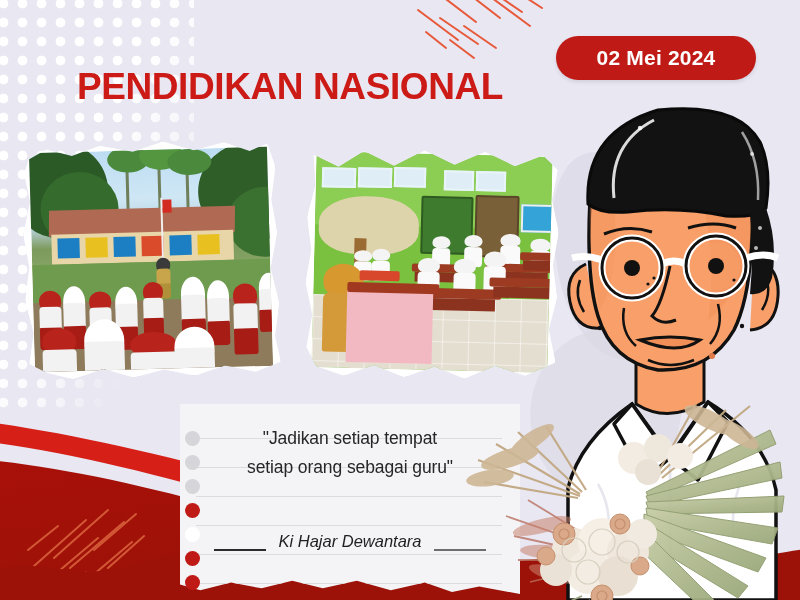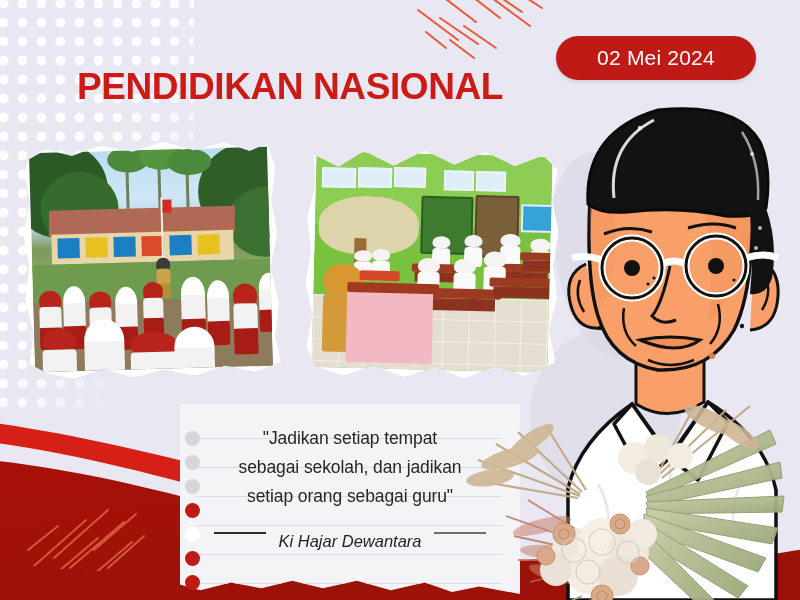--- a/index.html
+++ b/index.html
@@ -41,21 +41,21 @@
   }
   .headline .l1 { display:block; }
   .headline .l2 { display:block; }
 
   
   .date-pill {
     position:absolute; left:556px; top:36px;
     width:200px; height:44px; border-radius:22px;
     background:#c01a16;
     color:#ffffff;
-    font-weight:normal; font-size:21px;
+    font-weight:bold; font-size:21px;
     display:flex; align-items:center; justify-content:center;
     letter-spacing:.2px;
     box-shadow:0 2px 4px rgba(0,0,0,.10);
   }
 
   
   .photo {
     position:absolute;
     background:#ffffff;
     padding:8px;
@@ -134,21 +134,21 @@
     overflow:hidden;
   }
   .rule { position:absolute; left:16px; right:18px; height:1px; background:#dcdce0; }
   .quote-text {
     position:absolute; left:16px; right:16px; top:20px;
     text-align:center; color:#262626;
     font-size:17.5px; line-height:29.2px; letter-spacing:-0.1px;
   }
   .attrib-row {
     position:absolute; left:16px; right:16px; top:128px;
-    display:flex; align-items:flex-start; justify-content:center; gap:12px;
+    display:flex; align-items:flex-end; justify-content:center; gap:12px;
   }
   .attrib-row .dash { height:2px; background:#2b2b2b; width:52px; flex:0 0 auto; }
   .attrib-row .dash.right { background:#6d6d6d; width:52px; }
   .attrib {
     font-style:italic; font-size:16.5px; color:#1f1f1f; white-space:nowrap;
   }
   .punch {
     position:absolute; left:6px; width:15px; height:15px; border-radius:50%;
     background:#d6d6da;
   }
@@ -406,21 +406,20 @@
   <div class="quote-card">
     <div class="rule" style="top:34px;"></div>
     <div class="rule" style="top:63px;"></div>
     <div class="rule" style="top:92px;"></div>
     <div class="rule" style="top:121px;"></div>
     <div class="rule" style="top:150px;"></div>
     <div class="rule" style="top:179px;"></div>
 
     <div class="quote-text">
       <div>"Jadikan setiap tempat</div>
-      <div>sebagai sekolah, dan jadikan</div>
       <div>setiap orang sebagai guru"</div>
     </div>
 
     <div class="attrib-row">
       <span class="dash"></span>
       <span class="attrib">Ki Hajar Dewantara</span>
       <span class="dash right"></span>
     </div>
   </div>
 

